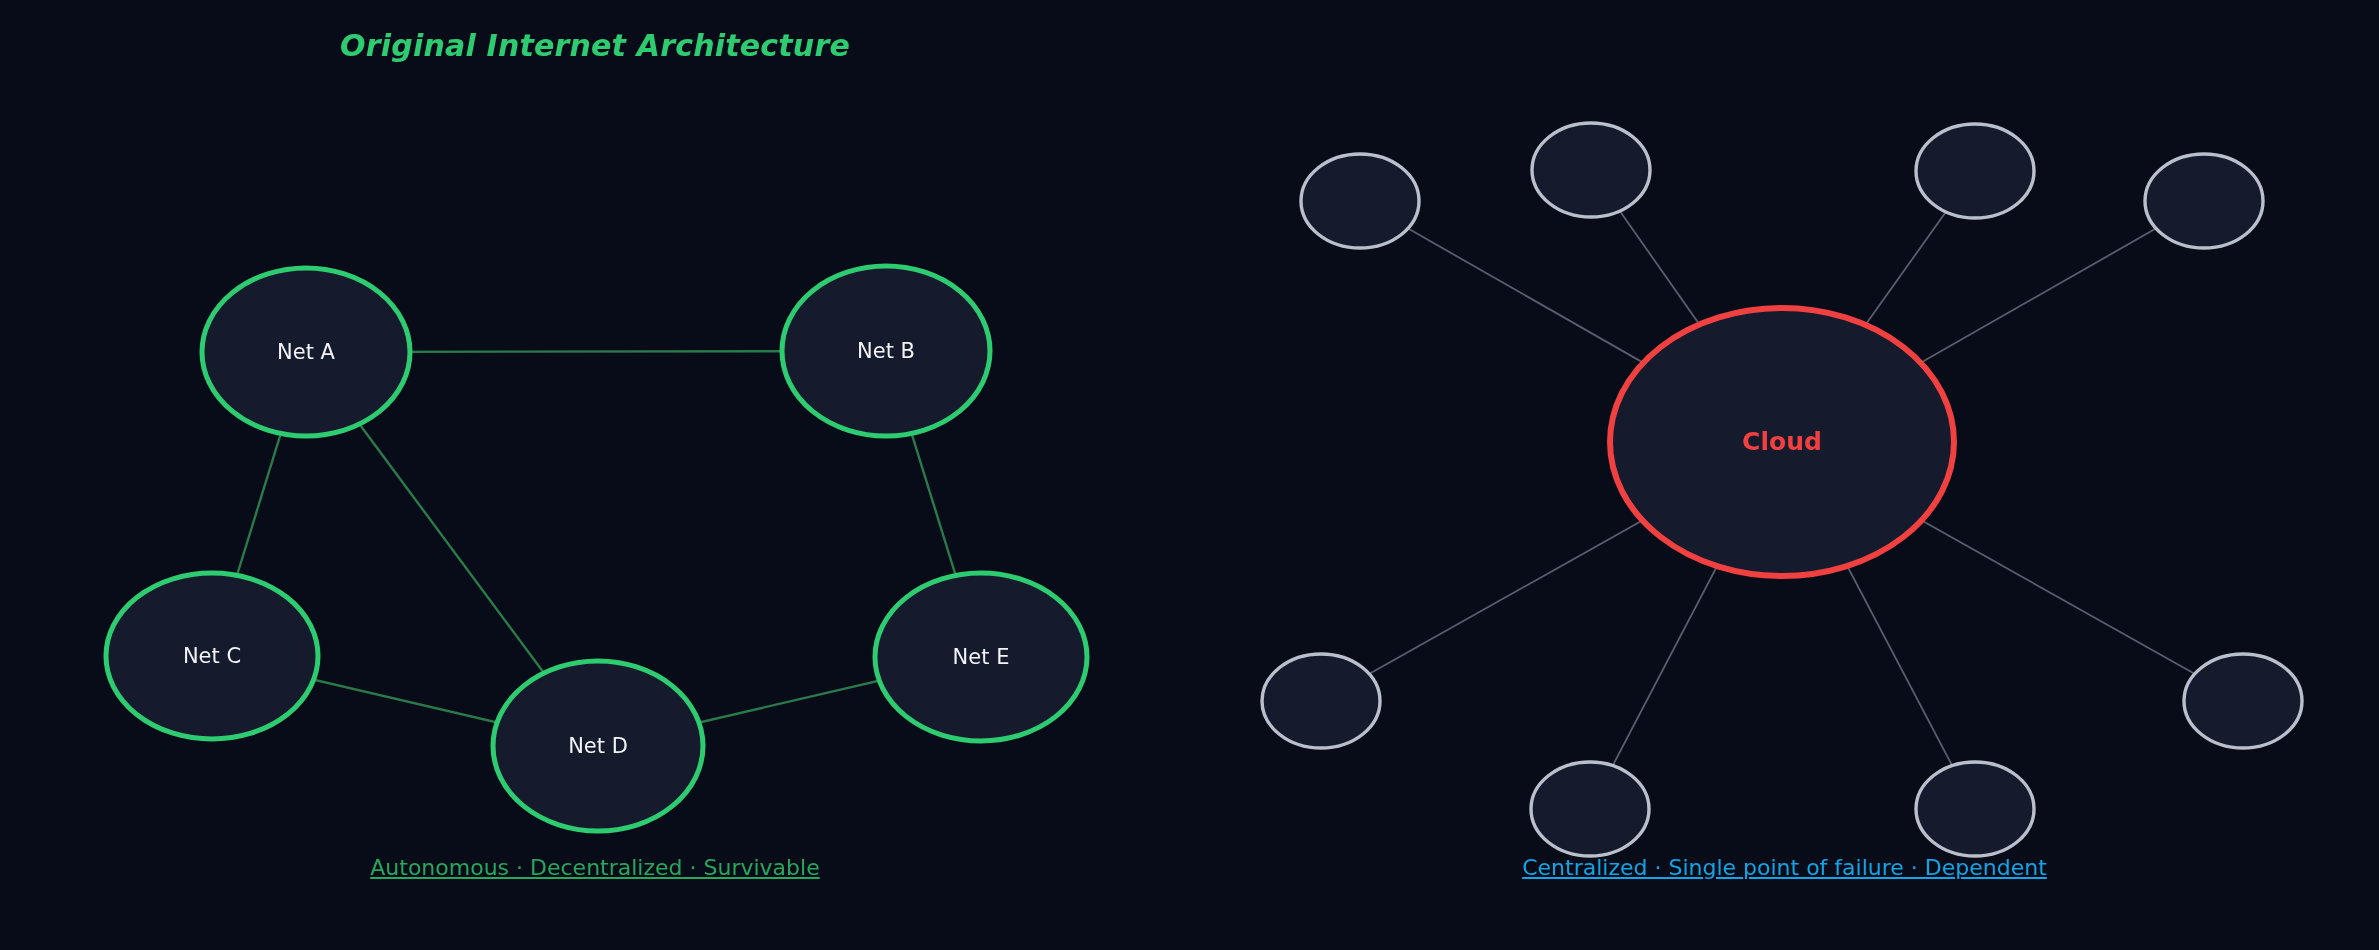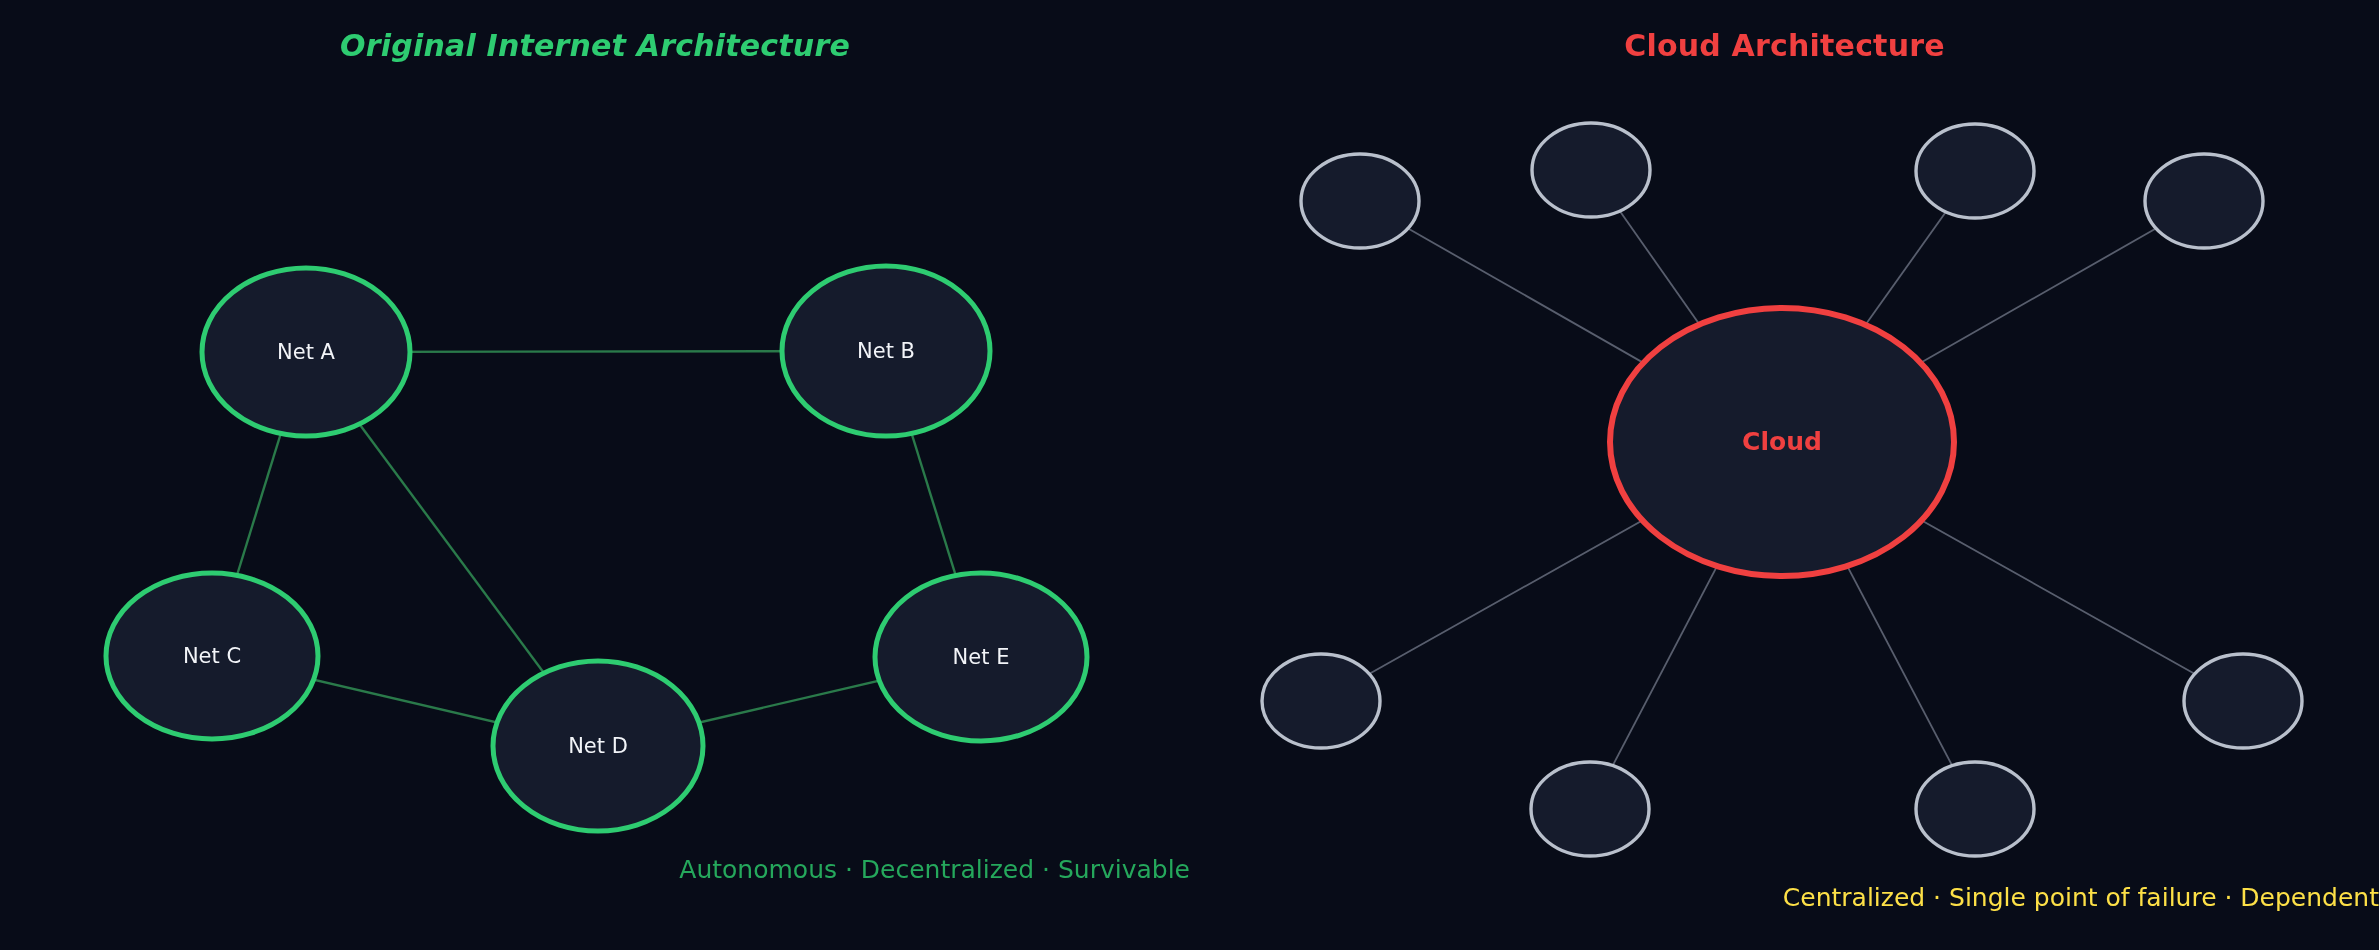--- a/index.html
+++ b/index.html
@@ -39,27 +39,28 @@
     white-space: nowrap;
   }
   #title-left  { color: #2ecc71; font-style: italic; }
   #title-right { color: #f04040; }
 
   .panel-caption {
     position: absolute;
     top: 855px;
     left: 0;
     width: 100%;
-    text-align: right;
-    font-size: 25px;
+    text-align: center;
+    font-size: 22px;
     font-weight: normal;
     white-space: nowrap;
+    text-decoration: underline;
   }
   #caption-left  { color: #25a85c; }
-  #caption-right { color: #fde047; margin-top: 28px; }
+  #caption-right { color: #0ea5e9; }
 
   svg.graph {
     position: absolute;
     top: 0;
     left: 0;
     width: 100%;
     height: 950px;
     display: block;
   }
 
@@ -123,21 +124,20 @@
           <g>
             <ellipse cx="981" cy="657" rx="106" ry="84" class="node-fill-dark ring-green"></ellipse>
             <text x="981" y="658" class="node-label">Net E</text>
           </g>
         </g>
       </svg>
     <div class="panel-caption" id="caption-left">Autonomous · Decentralized · Survivable</div>
   </div>
 
   <div class="panel" id="panel-right">
-    <div class="panel-title" id="title-right">Cloud Architecture</div>
     <svg class="graph" id="svg-right" viewBox="1190 0 1189 950">
         <g>
           <line x1="1782" y1="442" x2="1360" y2="201" class="edge-gray"></line>
           <line x1="1782" y1="442" x2="1591" y2="170" class="edge-gray"></line>
           <line x1="1782" y1="442" x2="1975" y2="171" class="edge-gray"></line>
           <line x1="1782" y1="442" x2="2204" y2="201" class="edge-gray"></line>
           <line x1="1782" y1="442" x2="1321" y2="701" class="edge-gray"></line>
           <line x1="1782" y1="442" x2="1590" y2="809" class="edge-gray"></line>
           <line x1="1782" y1="442" x2="1975" y2="809" class="edge-gray"></line>
           <line x1="1782" y1="442" x2="2243" y2="701" class="edge-gray"></line>

